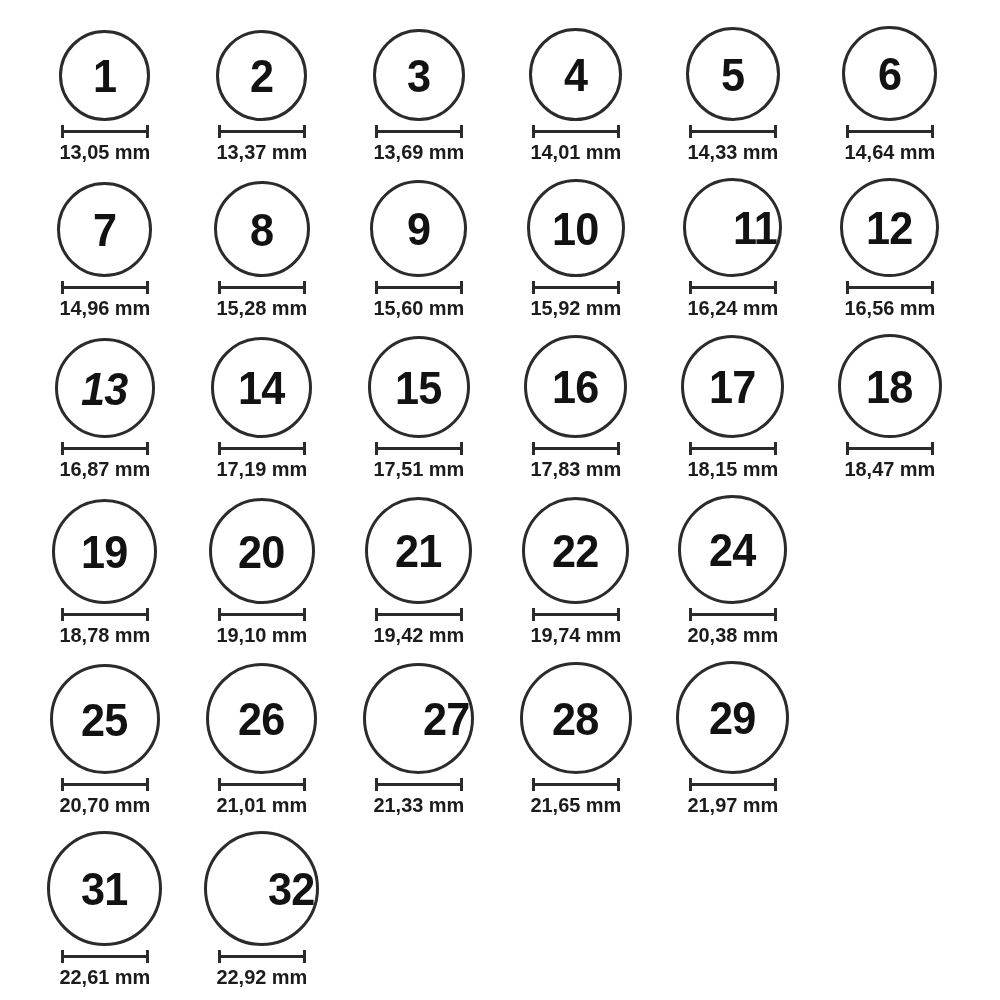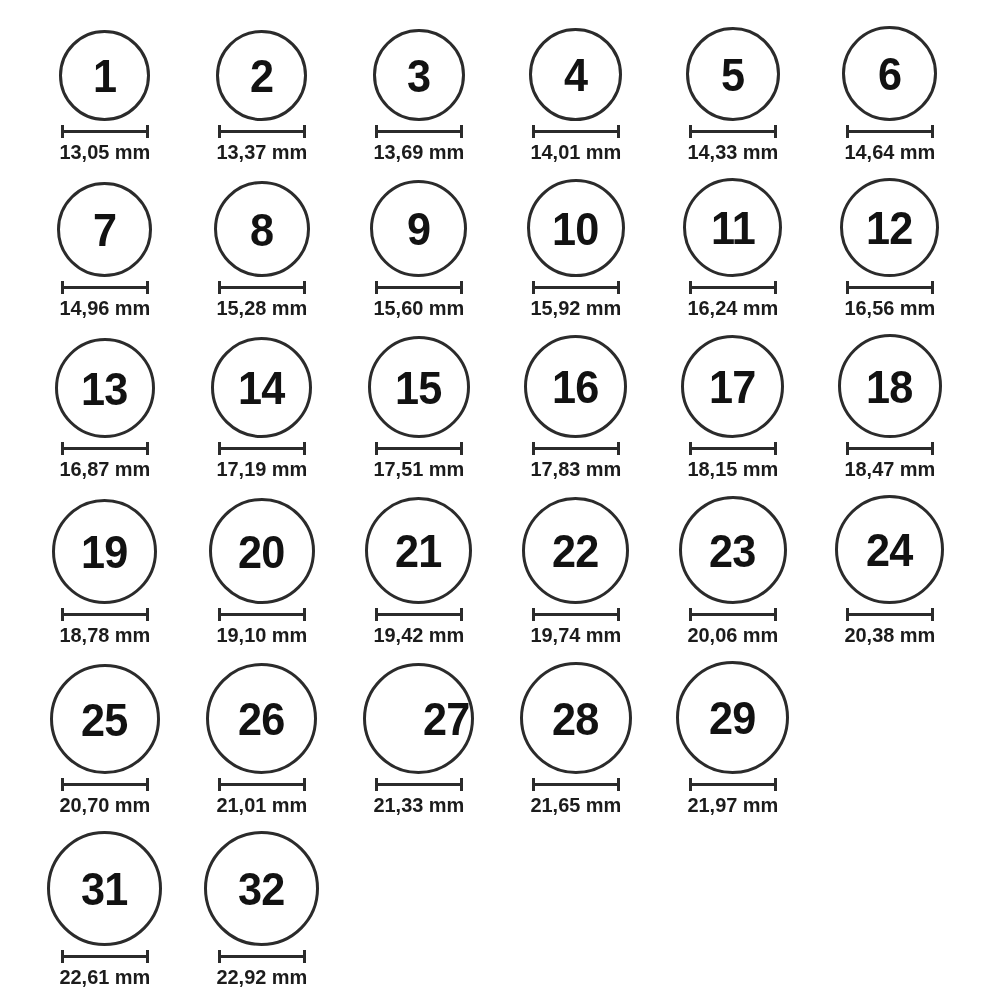--- a/index.html
+++ b/index.html
@@ -176,41 +176,41 @@
       <div class="cell">
         <div class="circle" style="width: 98px; height: 98px; align-items: center;">
           <span class="num">10</span>
         </div>
         <div class="measure">
           <span class="bar"></span>
         </div>
         <div class="label">15,92 mm</div>
       </div>
       <div class="cell">
-        <div class="circle" style="width: 99px; height: 99px;">
+        <div class="circle" style="width: 99px; height: 99px; justify-content: flex-end;">
           <span class="num">11</span>
         </div>
         <div class="measure">
           <span class="bar"></span>
         </div>
         <div class="label">16,24 mm</div>
       </div>
       <div class="cell">
         <div class="circle" style="width: 99px; height: 99px;">
           <span class="num">12</span>
         </div>
         <div class="measure">
           <span class="bar"></span>
         </div>
         <div class="label">16,56 mm</div>
       </div>
     </div>
     <div class="row">
       <div class="cell">
-        <div class="circle" style="width: 100px; height: 100px;">
+        <div class="circle" style="width: 100px; height: 100px; font-style: italic;">
           <span class="num">13</span>
         </div>
         <div class="measure">
           <span class="bar"></span>
         </div>
         <div class="label">16,87 mm</div>
       </div>
       <div class="cell">
         <div class="circle" style="width: 101px; height: 101px;">
           <span class="num">14</span>
@@ -288,29 +288,20 @@
       <div class="cell">
         <div class="circle" style="width: 107px; height: 107px; text-align: center;">
           <span class="num">22</span>
         </div>
         <div class="measure">
           <span class="bar"></span>
         </div>
         <div class="label">19,74 mm</div>
       </div>
       <div class="cell">
-        <div class="circle" style="width: 108px; height: 108px;">
-          <span class="num">23</span>
-        </div>
-        <div class="measure">
-          <span class="bar"></span>
-        </div>
-        <div class="label">20,06 mm</div>
-      </div>
-      <div class="cell">
         <div class="circle" style="width: 109px; height: 109px;">
           <span class="num">24</span>
         </div>
         <div class="measure">
           <span class="bar"></span>
         </div>
         <div class="label">20,38 mm</div>
       </div>
     </div>
     <div class="row">
@@ -364,21 +355,21 @@
       <div class="cell">
         <div class="circle" style="width: 115px; height: 115px;">
           <span class="num">31</span>
         </div>
         <div class="measure">
           <span class="bar"></span>
         </div>
         <div class="label">22,61 mm</div>
       </div>
       <div class="cell">
-        <div class="circle" style="width: 115px; height: 115px;">
+        <div class="circle" style="width: 115px; height: 115px; justify-content: flex-end;">
           <span class="num">32</span>
         </div>
         <div class="measure">
           <span class="bar"></span>
         </div>
         <div class="label">22,92 mm</div>
       </div>
     </div>
   </div>
 

